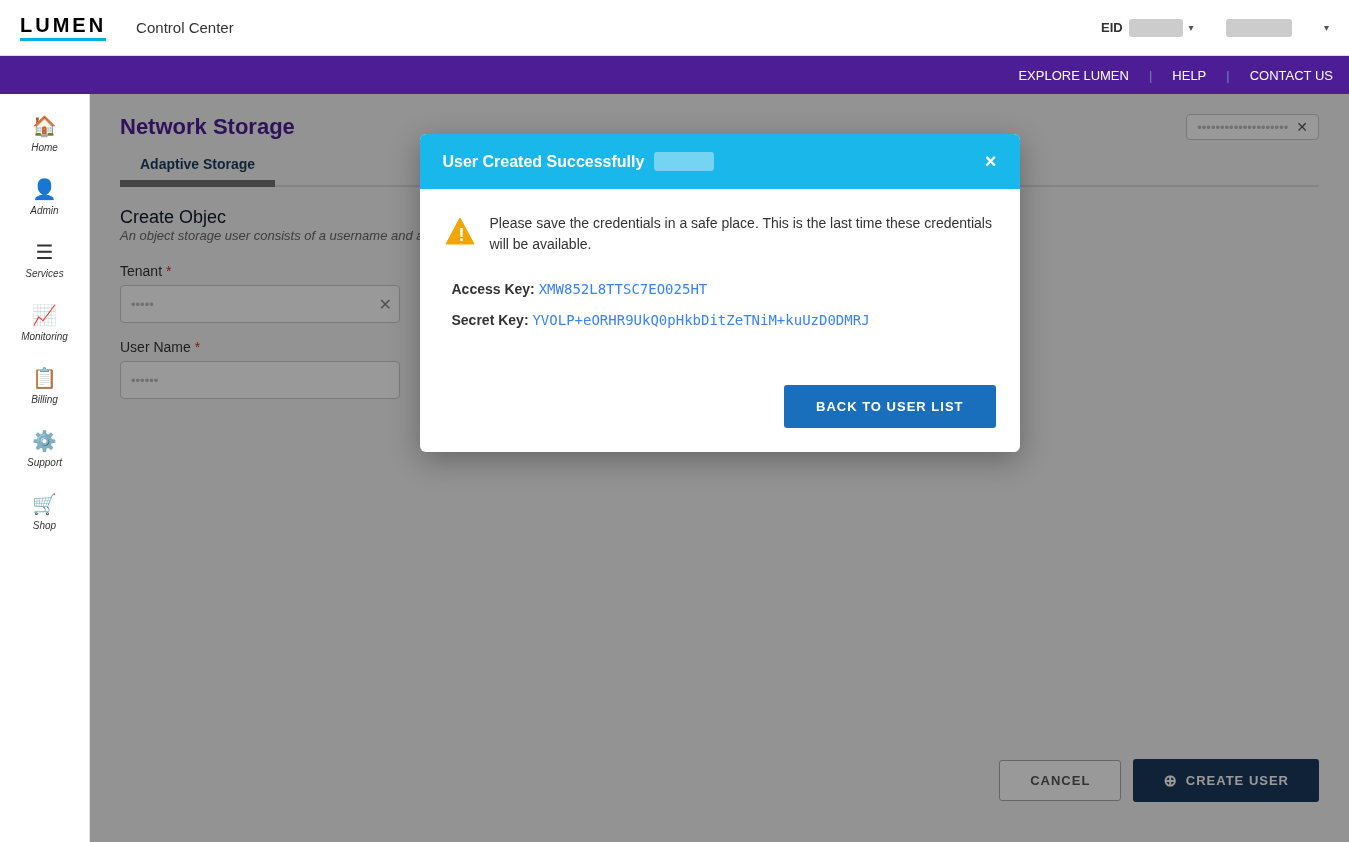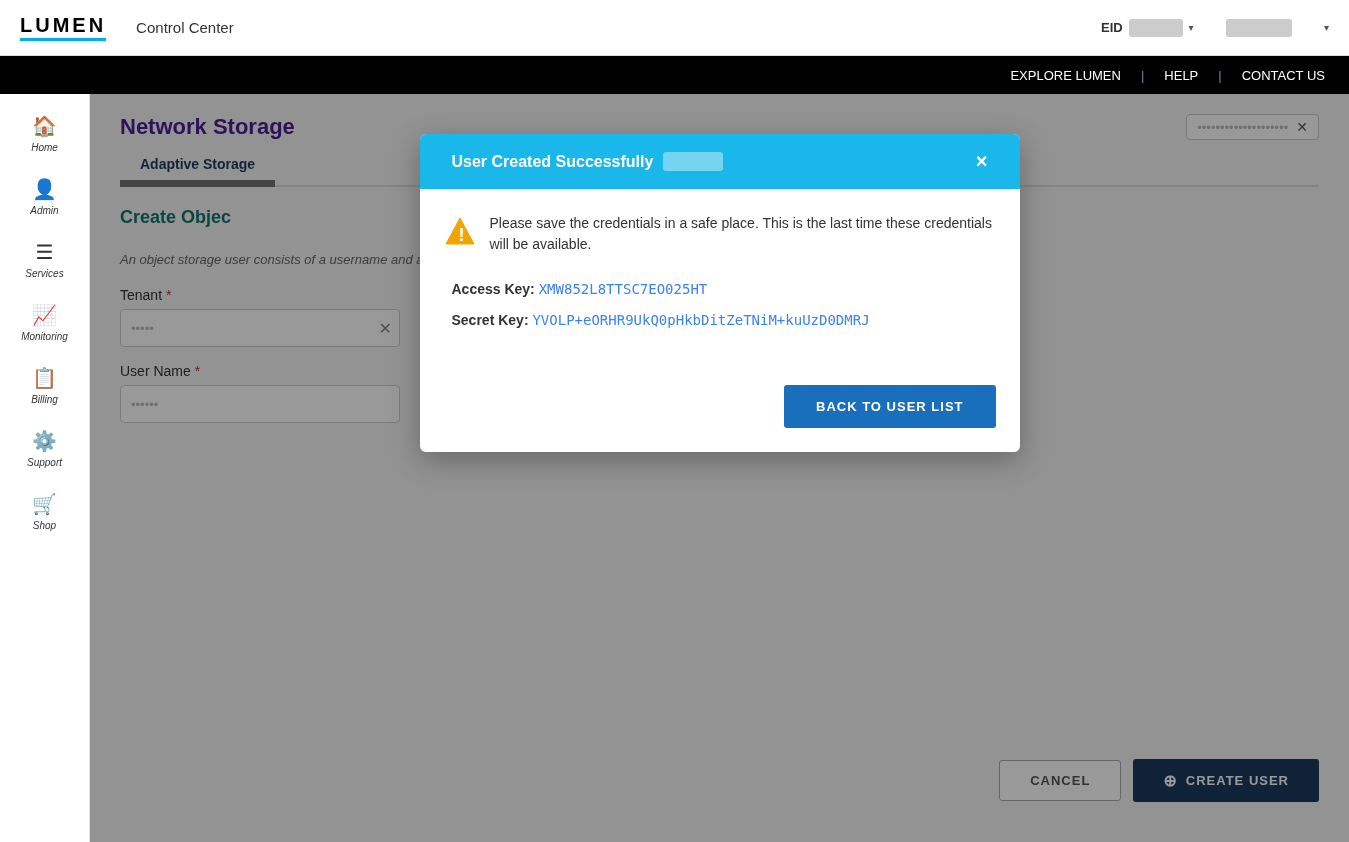--- a/index.html
+++ b/index.html
@@ -38,26 +38,26 @@
       background: #ccc;
       border-radius: 3px;
       padding: 2px 8px;
       color: #ccc;
       font-size: 12px;
     }
     .dropdown-arrow { color: #555; font-size: 10px; }
 
     
     .sub-nav {
-      background: #000000;
+      background: #4c1d95;
       height: 38px;
       display: flex;
       align-items: center;
       justify-content: flex-end;
-      padding: 0 24px;
+      padding: 0 16px;
       gap: 20px;
     }
     .sub-nav-item {
       color: #fff;
       font-size: 13px;
       cursor: pointer;
       text-decoration: none;
     }
     .sub-nav-divider { color: #6a8aac; font-size: 13px; }
 
@@ -120,23 +120,23 @@
       margin-bottom: -2px;
     }
     .tab-item.active {
       color: #1a3a5c;
       border-bottom: 7px solid #737373;
       font-weight: bold;
     }
 
     .section-title {
       font-size: 18px;
-      font-weight: bold;
-      color: #0f766e;
-      margin-bottom: 24px;
+      font-weight: normal;
+      color: #0f172a;
+      margin-bottom: 0;
     }
 
     .section-description {
       font-size: 13px;
       color: #666;
       font-style: italic;
       margin-bottom: 20px;
       max-width: 900px;
     }
 
@@ -240,21 +240,21 @@
     
     .modal {
       background: #fff;
       border-radius: 6px;
       width: 600px;
       box-shadow: 0 8px 30px rgba(0,0,0,0.3);
       overflow: hidden;
     }
     .modal-header {
       background: #1ab7ea;
-      padding: 16px 32px;
+      padding: 16px 23px;
       display: flex;
       align-items: center;
       justify-content: space-between;
     }
     .modal-title {
       font-size: 16px;
       font-weight: bold;
       color: #fff;
       display: flex;
       align-items: center;

